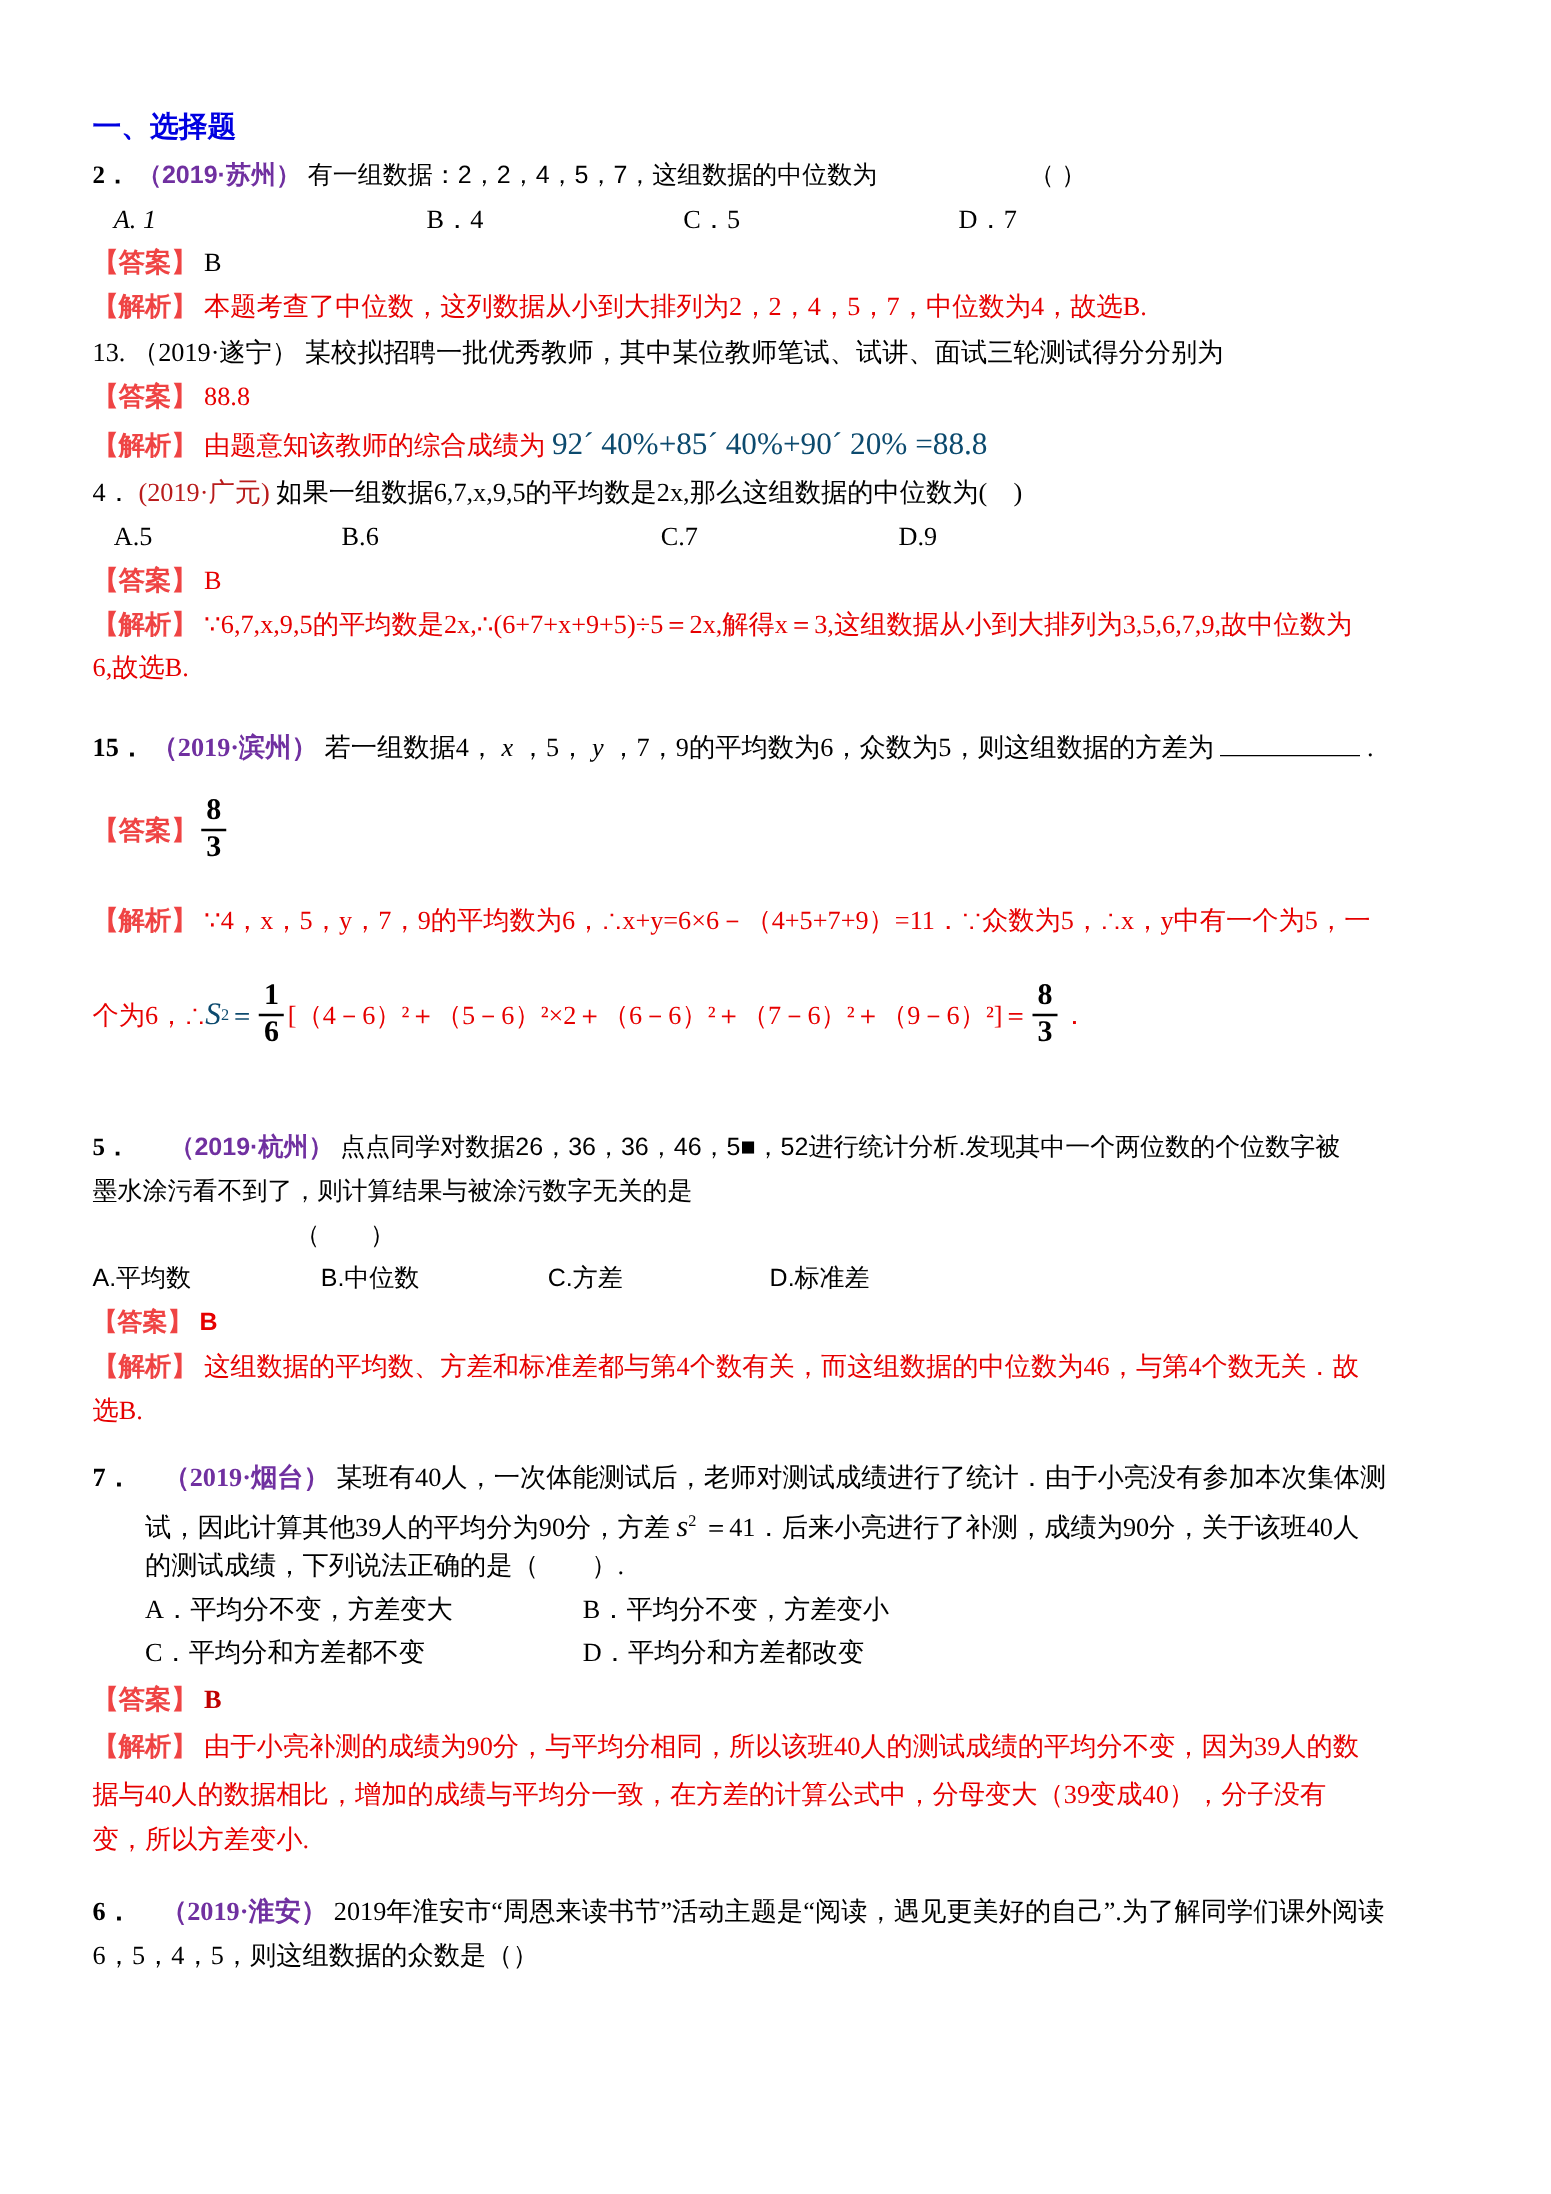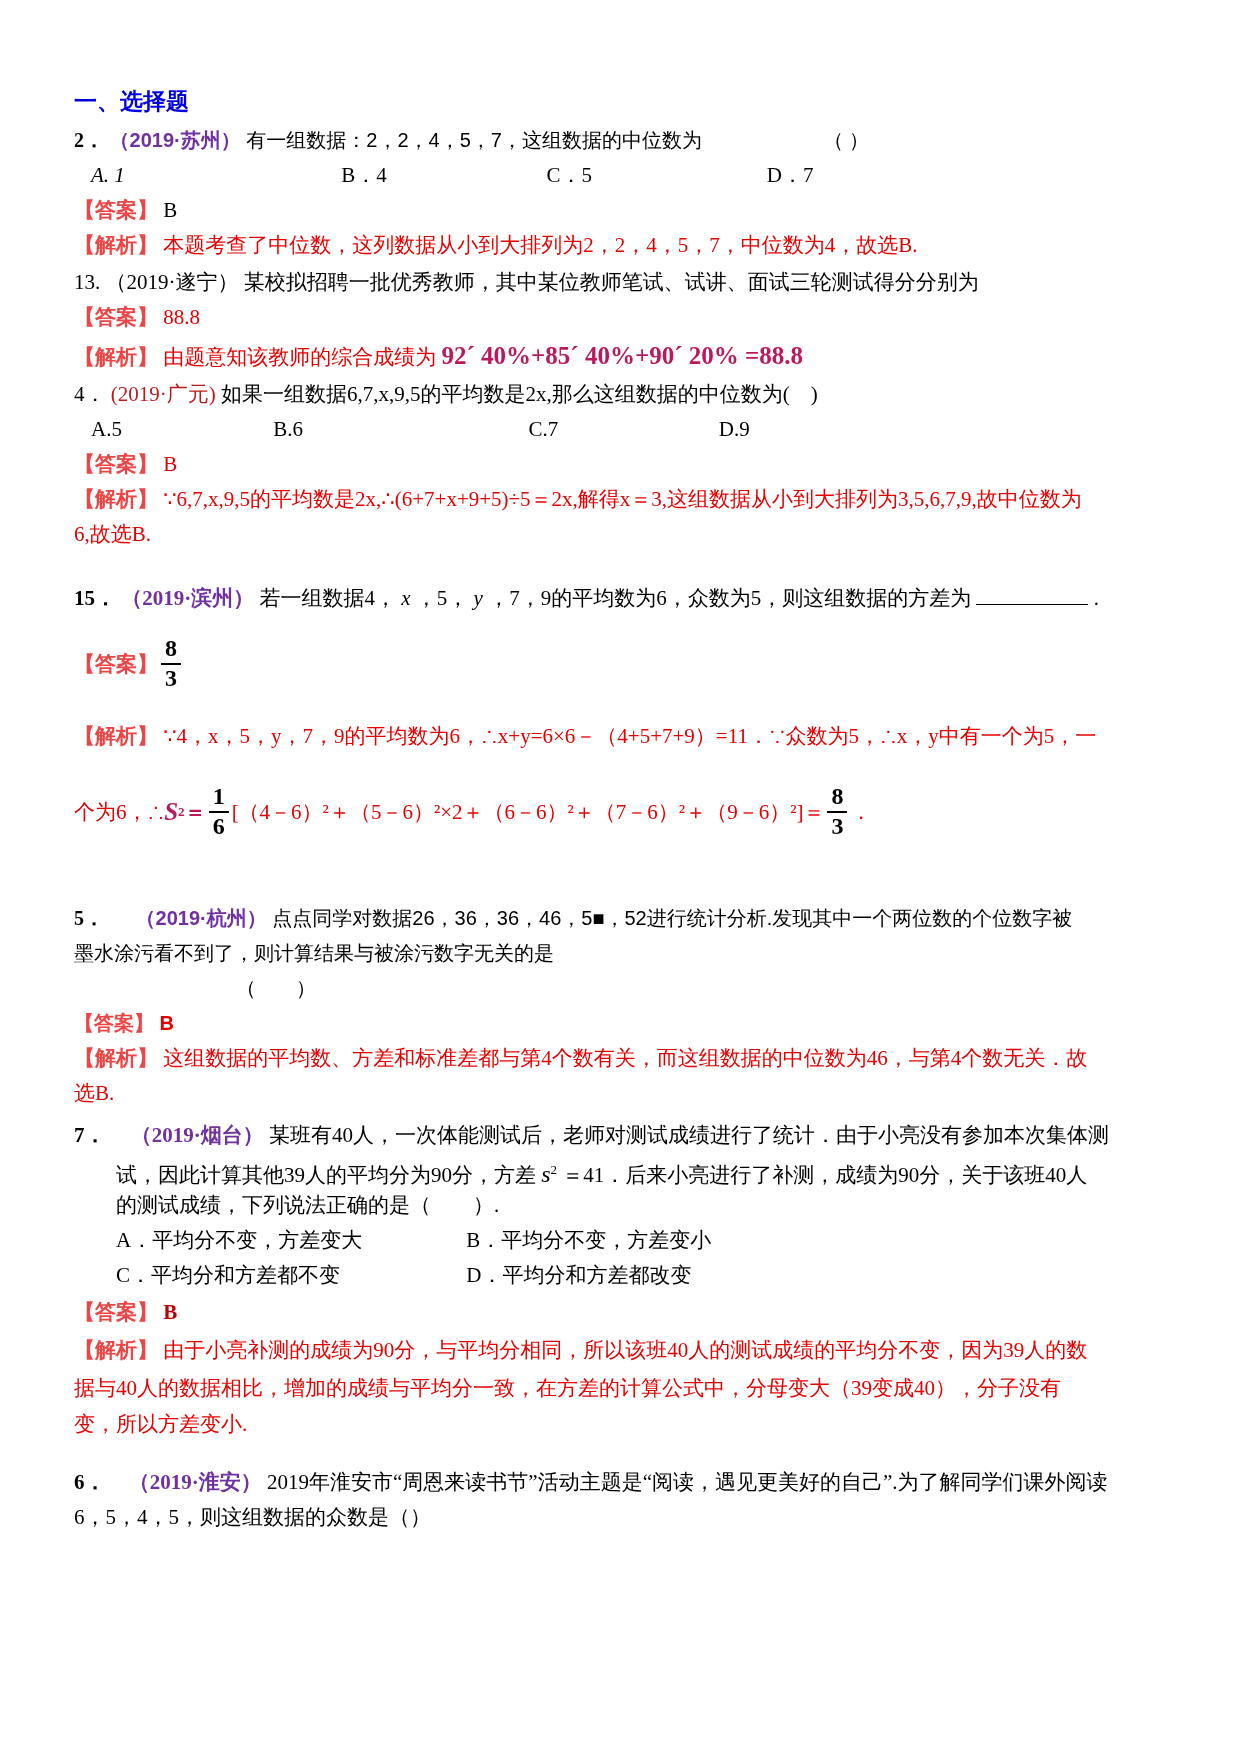--- a/index.html
+++ b/index.html
@@ -7,21 +7,21 @@
   .page{padding:83px 70px 0 74px;}
   .line{height:34px;line-height:34px;white-space:nowrap;font-size:21px;margin-top:1px;}
   .sans{font-family:"Liberation Sans","DejaVu Sans",sans-serif;font-size:20px;}
   .serif{font-family:"Liberation Serif","DejaVu Serif",serif;}
   .bold{font-weight:bold;}
   .italic{font-style:italic;}
   .purple{color:#7030A0;font-weight:bold;}
   .purple-normal{color:#b91c1c;font-weight:normal;}
   .red{color:#E60000;}
   .darkred{color:#C00000;}
-  .black{color:#be185d;font-weight:bold;}
+  .black{color:#0c4a6e;}
   .albl{color:#ef4444;font-weight:bold;}
   .header{font-size:23px;font-weight:bold;color:#0000E0;font-family:"Liberation Sans","DejaVu Sans",sans-serif;}
   .math{font-family:"Liberation Serif","DejaVu Serif",serif;font-size:25px;}
   .mathvar{font-family:"Liberation Serif","DejaVu Serif",serif;font-style:italic;}
   .sup{vertical-align:super;font-size:0.62em;}
   .frac{display:inline-flex;flex-direction:column;align-items:center;vertical-align:middle;line-height:1.15;font-family:"Liberation Serif","DejaVu Serif",serif;font-size:24px;color:#000;font-weight:bold;margin:0 3px;}
   .frac .fn{border-bottom:2px solid #000;padding:0 4px;}
   .frac .fd{padding:0 4px;}
   .tallline{height:62px;display:flex;align-items:center;white-space:nowrap;font-size:21px;}
   .blank{display:inline-block;width:112px;border-bottom:1.5px solid #000;height:20px;vertical-align:baseline;}
@@ -143,32 +143,38 @@
     <span class="purple" style="margin-left:26px;">（2019·杭州）</span>
     <span>点点同学对数据26，36，36，46，5■，52进行统计分析.发现其中一个两位数的个位数字被</span>
   </div>
   <div class="line sans">
     <span>墨水涂污看不到了，则计算结果与被涂污数字无关的是</span>
   </div>
   <div class="line sans">
     <span style="margin-left:162px;">（　　）</span>
   </div>
   <div class="line sans">
+    <span class="opt w177">A.平均数</span>
+    <span class="opt w173">B.中位数</span>
+    <span class="opt w169">C.方差</span>
+    <span class="opt">D.标准差</span>
+  </div>
+  <div class="line sans">
     <span class="albl">【答案】</span>
     <span class="red bold">B</span>
   </div>
   <div class="line red">
     <span class="albl">【解析】</span>
     <span>这组数据的平均数、方差和标准差都与第4个数有关，而这组数据的中位数为46，与第4个数无关．故</span>
   </div>
   <div class="line red">
     <span>选B.</span>
   </div>
 
-  <div class="line" style="margin-top:8px;">
+  <div class="line" style="margin-top:20px;">
     <span class="bold">7．</span>
     <span class="purple" style="margin-left:20px;">（2019·烟台）</span>
     <span>某班有40人，一次体能测试后，老师对测试成绩进行了统计．由于小亮没有参加本次集体测</span>
   </div>
   <div class="line ind42">
     <span>试，因此计算其他39人的平均分为90分，方差</span>
     <span class="mathvar" style="font-size:24px;">s</span><span class="sup serif">2</span>
     <span> ＝41．后来小亮进行了补测，成绩为90分，关于该班40人</span>
   </div>
   <div class="line ind42">

